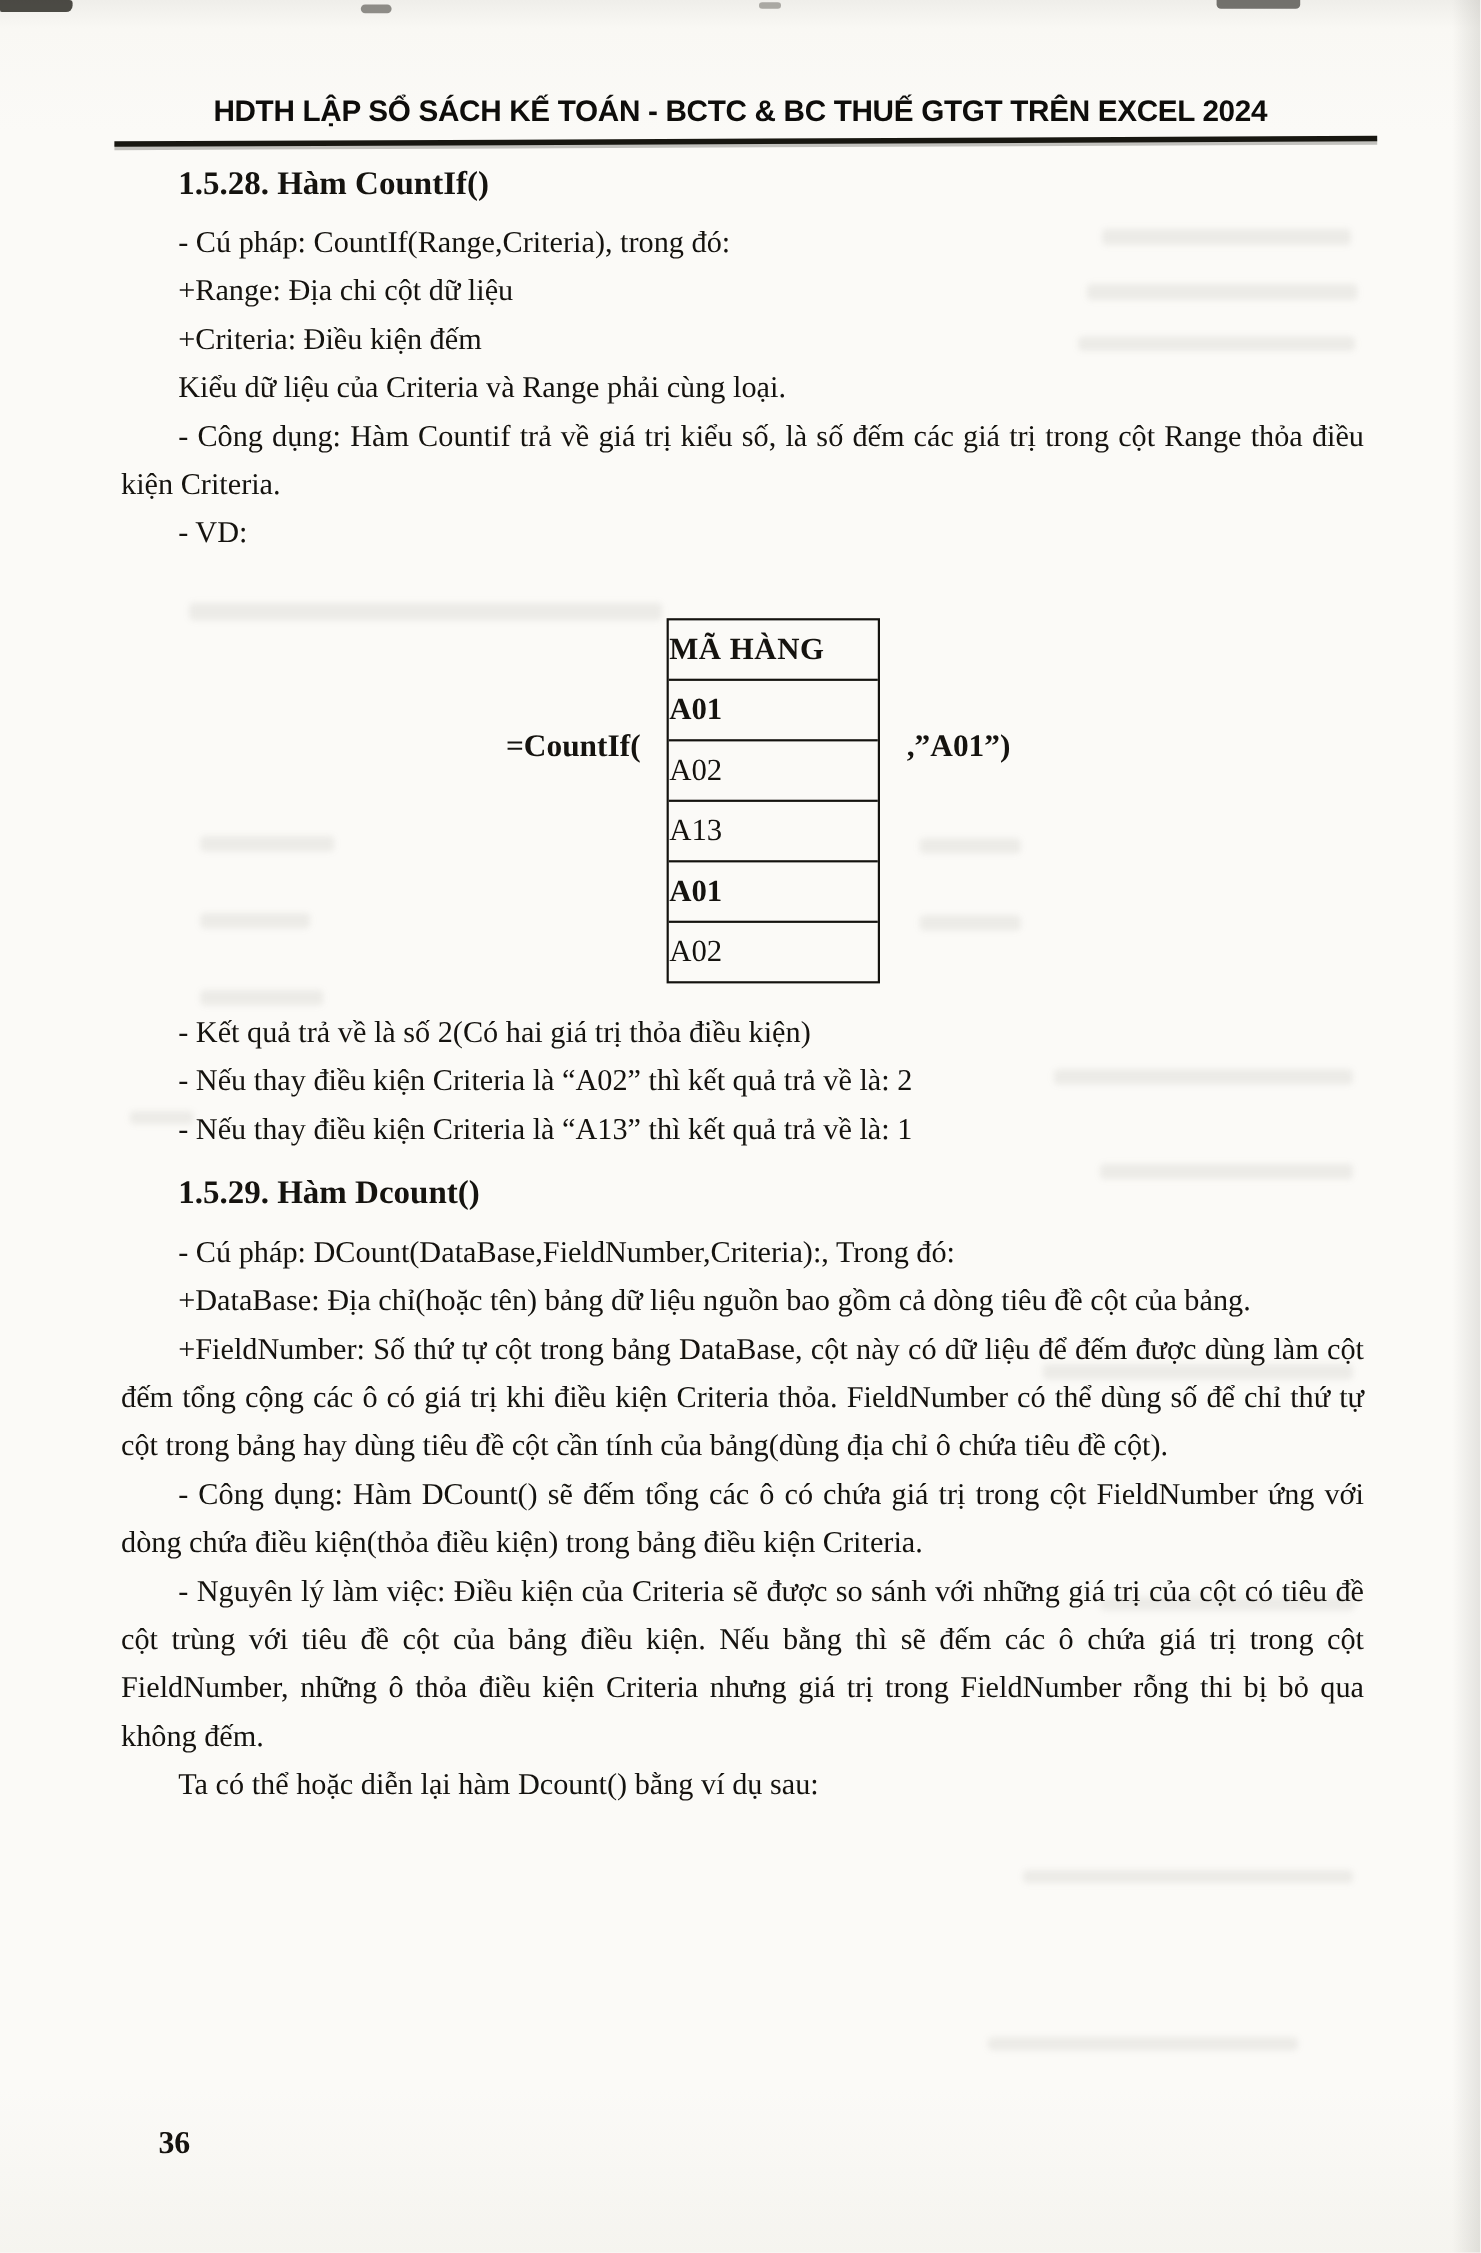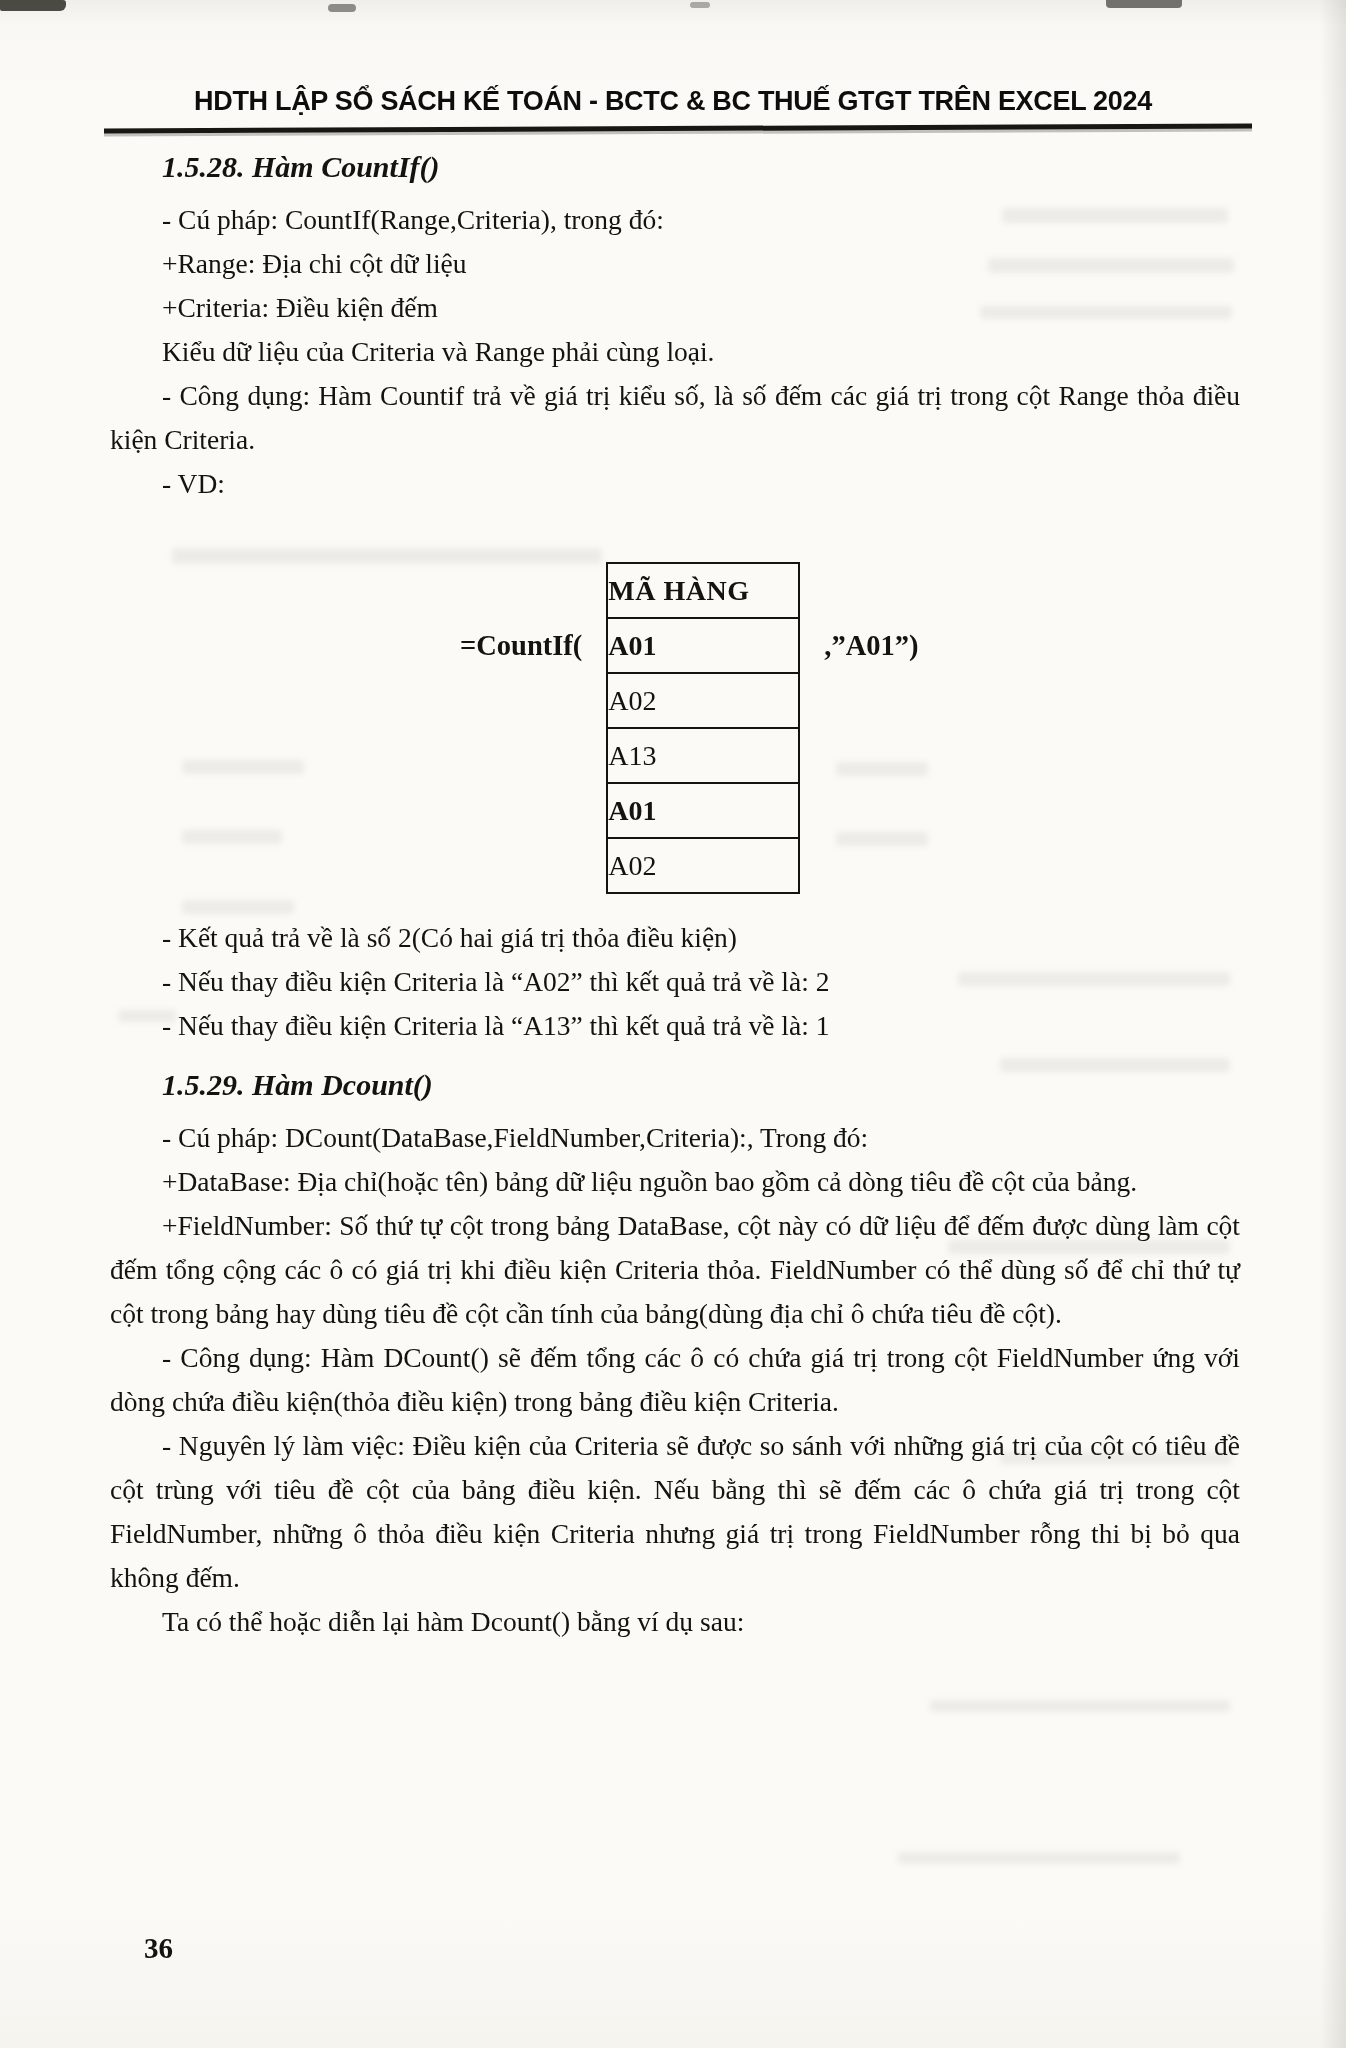--- a/index.html
+++ b/index.html
@@ -56,31 +56,31 @@
     box-shadow:0 3px 0 rgba(24,23,17,0.25);
   }
   
   .content{position:absolute;top:142px;left:110px;width:1130px;}
   .content p{
     margin:0;font-size:27.5px;line-height:44px;
     text-indent:52px;text-align:justify;
   }
   .content h2{
     margin:2px 0 8px 0;font-size:30px;line-height:46px;
-    font-weight:bold;font-style:italic;text-indent:52px;
+    font-weight:bold;text-indent:52px;
   }
   .content h2.second{margin-top:14px;}
   b{font-weight:normal;}
   
   .figure{
     display:flex;align-items:flex-start;gap:24px;
     margin:56px 0 22px 350px;
   }
   .formula-side{
-    font-weight:bold;font-size:28.5px;line-height:34px;margin-top:67px;
+    font-weight:bold;font-size:28.5px;line-height:34px;margin-top:100px;
     white-space:nowrap;text-indent:0;
   }
   .ex-table{
     width:190px;border:2.5px solid #14130f;background:transparent;
   }
   .ex-row{
     height:53px;line-height:53px;font-size:28px;
     border-top:2.5px solid #14130f;white-space:nowrap;
   }
   .ex-row.first{border-top:none;}

